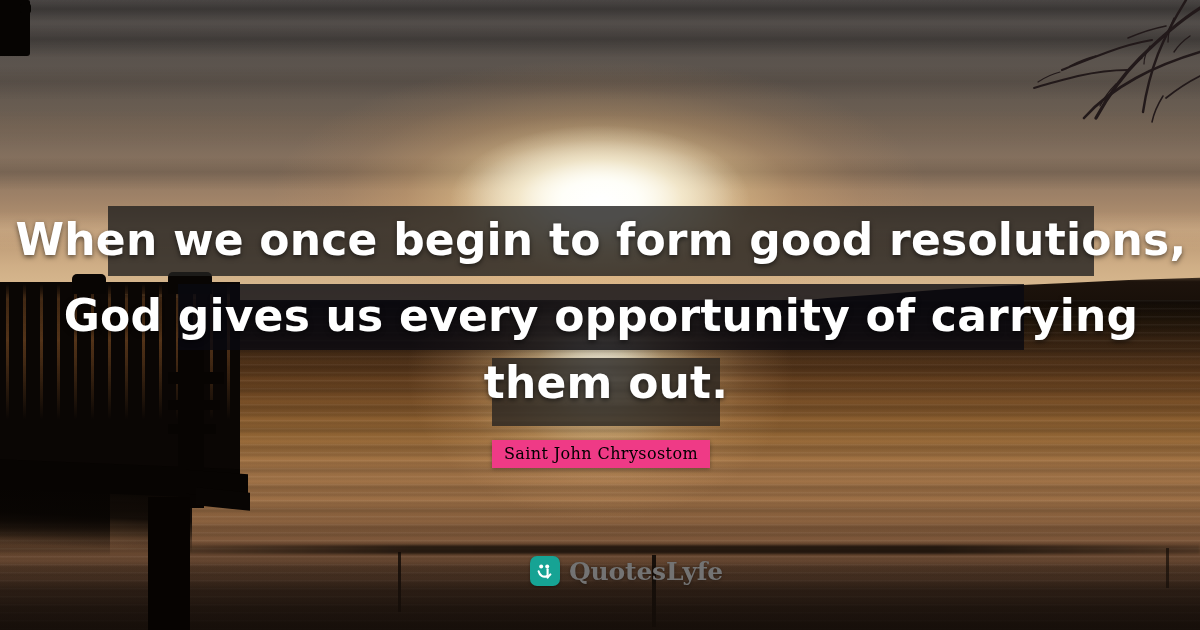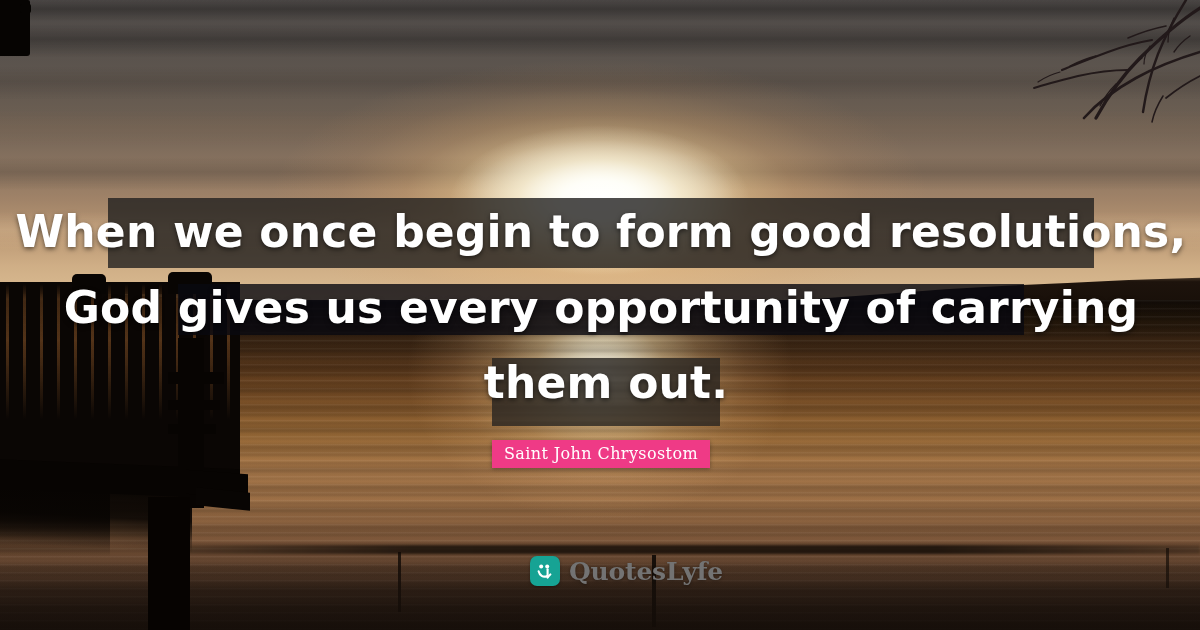--- a/index.html
+++ b/index.html
@@ -215,47 +215,47 @@
     color:#ffffff;
     font-weight:700;
     letter-spacing:.2px;
     white-space:nowrap;
     text-shadow: 0 2px 5px rgba(0,0,0,.55);
     box-sizing:border-box;
     display:flex; align-items:center; justify-content:center;
     font-family:"DejaVu Sans", "Liberation Sans", sans-serif;
   }
   .q1 {
-    left:108px; top:198px; width:986px; height:70px;
+    left:108px; top:206px; width:986px; height:70px;
     background:rgba(34,32,31,.80);
     font-size:44px;
     padding-bottom:4px;
   }
   .q2 {
-    left:178px; top:284px; width:846px; height:51px;
+    left:178px; top:284px; width:846px; height:66px;
     background:rgba(9,9,16,.80);
     font-size:44px;
     padding-bottom:4px;
   }
   .q3 {
     left:492px; top:358px; width:228px; height:68px;
     background:rgba(40,36,33,.80);
     font-size:44px;
     padding-bottom:20px;
   }
 
   
   .author-badge {
     position:absolute; left:492px; top:440px; width:218px; height:28px;
     background:#ef3a86;
     display:flex; align-items:center; justify-content:center;
     box-shadow: 0 1px 4px rgba(0,0,0,.35);
   }
   .author-badge span {
-    color:#ffffff;
+    color:#000000;
     font-family:"DejaVu Serif", "Liberation Serif", serif;
     font-size:16px;
     letter-spacing:.4px;
     line-height:1;
     white-space:nowrap;
     text-align:center;
   }
 
   
   .logo {

